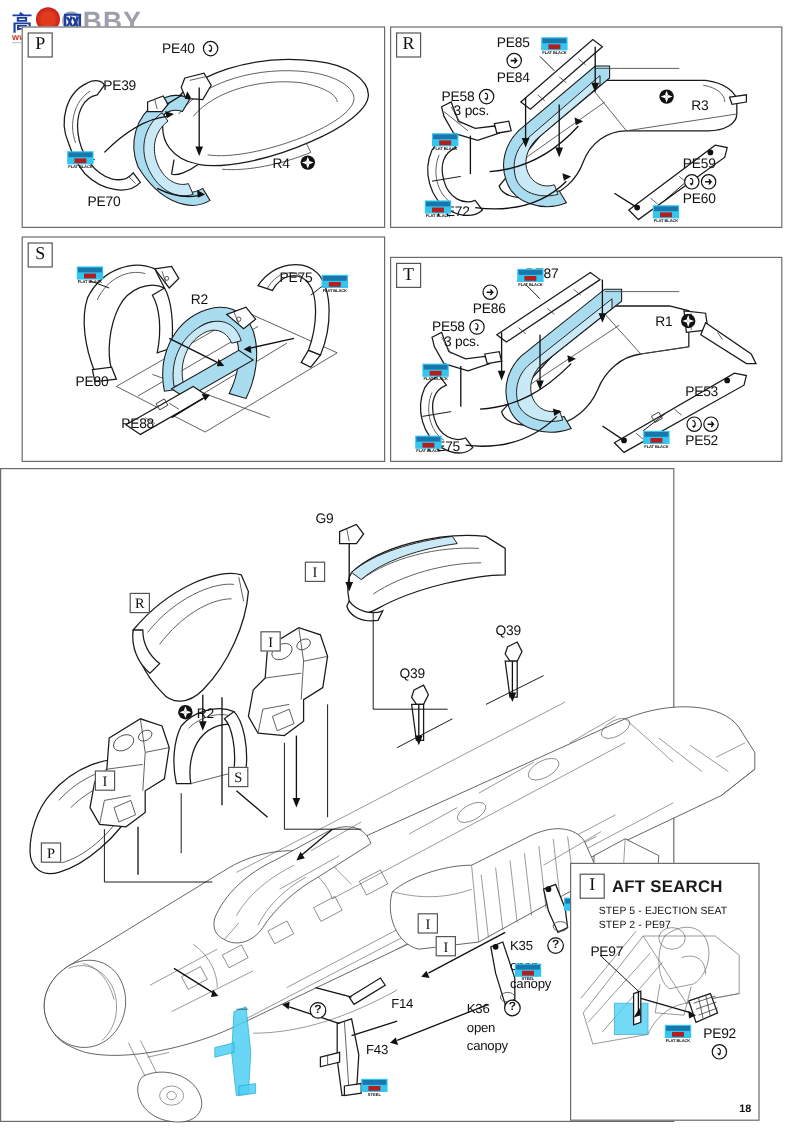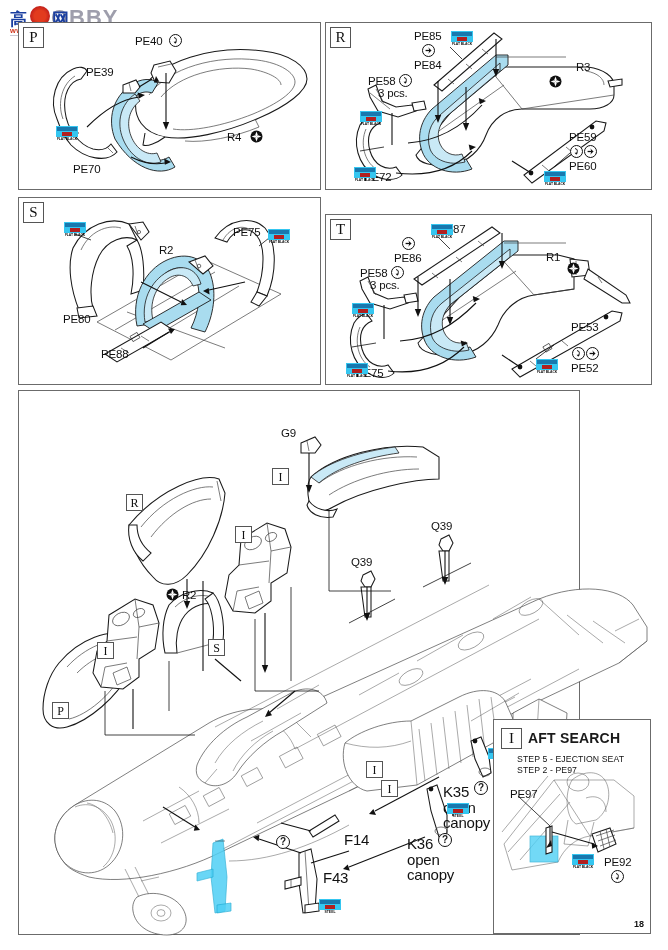--- a/index.html
+++ b/index.html
@@ -12,21 +12,21 @@
   .panel{position:absolute;border:1.6px solid #6b6b6b;background:#fff;box-sizing:border-box;}
 
   
   .badge{position:absolute;border:1.5px solid #555;background:#fff;
          width:19px;height:19px;display:flex;align-items:center;justify-content:center;
          font-family:"Liberation Serif", serif;font-size:15px;line-height:1;color:#111;}
   .badge.sm{width:15px;height:15px;font-size:12px;border-width:1.2px;}
 
   
   .lbl{position:absolute;font-weight:normal;font-size:11.5px;color:#111;white-space:nowrap;letter-spacing:-0.2px;}
-  .lbl.big{font-size:15px;}
+  .lbl.big{font-size:11px;}
 
   
   .sym{position:absolute;width:13px;height:13px;border:1.4px solid #111;border-radius:50%;
        display:flex;align-items:center;justify-content:center;font-size:9px;line-height:1;
        background:#fff;box-sizing:border-box;}
   .sym svg{display:block}
   
   .star{position:absolute;width:13px;height:13px;}
 
   
@@ -209,21 +209,21 @@
     <div class="sym" style="left:73px;top:51px;">
       <svg width="9" height="9" viewBox="0 0 9 9">
           <path d="M3 1.6 C5.4 1.6 6 4 4.6 6.6" stroke="#111" stroke-width="1" fill="none"></path>
           <path d="M4.2 7.8 l-1.6 -2 h3.2 Z" fill="#111"></path>
         </svg>
     </div>
     <div class="lbl" style="left:52px;top:64px;">3 pcs.</div>
 
     <div class="lbl" style="left:38px;top:148px;">PE72</div>
 
-    <div class="lbl" style="left:202px;top:38px;padding-left:48px;">R3</div>
+    <div class="lbl" style="left:202px;top:60px;padding-left:48px;">R3</div>
     <div class="star" style="left:223px;top:51px;">
       <svg width="13" height="13" viewBox="0 0 13 13">
           <circle cx="6.5" cy="6.5" r="6" fill="#111"></circle>
           <path d="M6.5 1.6 L7.8 5 L6.5 6.5 L5.2 5 Z M11.4 6.5 L8 7.8 L6.5 6.5 L8 5.2 Z M6.5 11.4 L5.2 8 L6.5 6.5 L7.8 8 Z M1.6 6.5 L5 5.2 L6.5 6.5 L5 7.8 Z" fill="#fff"></path>
         </svg>
     </div>
 
     <div class="lbl" style="left:243px;top:108px;">PE59</div>
     <div class="sym" style="left:244px;top:122px;">
       <svg width="9" height="9" viewBox="0 0 9 9">
@@ -404,21 +404,21 @@
     <div class="sym" style="left:65px;top:51px;">
       <svg width="9" height="9" viewBox="0 0 9 9">
           <path d="M3 1.6 C5.4 1.6 6 4 4.6 6.6" stroke="#111" stroke-width="1" fill="none"></path>
           <path d="M4.2 7.8 l-1.6 -2 h3.2 Z" fill="#111"></path>
         </svg>
     </div>
     <div class="lbl" style="left:44px;top:64px;">3 pcs.</div>
 
     <div class="lbl" style="left:30px;top:152px;">PE75</div>
 
-    <div class="lbl" style="left:220px;top:36px;">R1</div>
+    <div class="lbl" style="left:220px;top:48px;">R1</div>
     <div class="star" style="left:241px;top:46px;">
       <svg width="13" height="13" viewBox="0 0 13 13">
           <circle cx="6.5" cy="6.5" r="6" fill="#111"></circle>
           <path d="M6.5 1.6 L7.8 5 L6.5 6.5 L5.2 5 Z M11.4 6.5 L8 7.8 L6.5 6.5 L8 5.2 Z M6.5 11.4 L5.2 8 L6.5 6.5 L7.8 8 Z M1.6 6.5 L5 5.2 L6.5 6.5 L5 7.8 Z" fill="#fff"></path>
         </svg>
     </div>
 
     <div class="lbl" style="left:245px;top:106px;">PE53</div>
     <div class="sym" style="left:246px;top:132px;">
       <svg width="9" height="9" viewBox="0 0 9 9">
@@ -458,21 +458,21 @@
     </div>
     <div class="paint" style="left:210px;top:144px;">
       <div class="chip">
           <i></i>
           <b></b>
         </div>
         <div class="cap">FLAT BLACK</div>
     </div>
   </div>
 
-  <div class="panel" style="left:18px;top:390px;width:562px;height:545px;padding-left:10px;">
+  <div class="panel" style="left:0;top:390px;width:562px;height:545px;padding-left:10px;">
     <svg class="art" width="634" height="545" viewBox="0 0 634 545">
 
       <g>
 
         <path class="ac" d="M44 470 C30 452 34 428 56 414 L190 332 C214 318 244 314 268 322 L520 208 C560 192 600 196 614 214 L628 236 L628 250 L600 272 L330 400 L200 462 C160 482 104 494 70 486 C58 482 48 477 44 470 Z"></path>
 
         <path class="ac" d="M44 470 C30 452 34 428 56 414 C70 406 86 408 96 420 C108 436 106 460 90 474 C76 486 56 484 44 470 Z"></path>
         <path class="acl" d="M56 416 C70 410 84 416 92 430 C100 446 96 466 84 476"></path>
         <path class="acl" d="M68 412 C80 414 90 426 94 442"></path>
 

